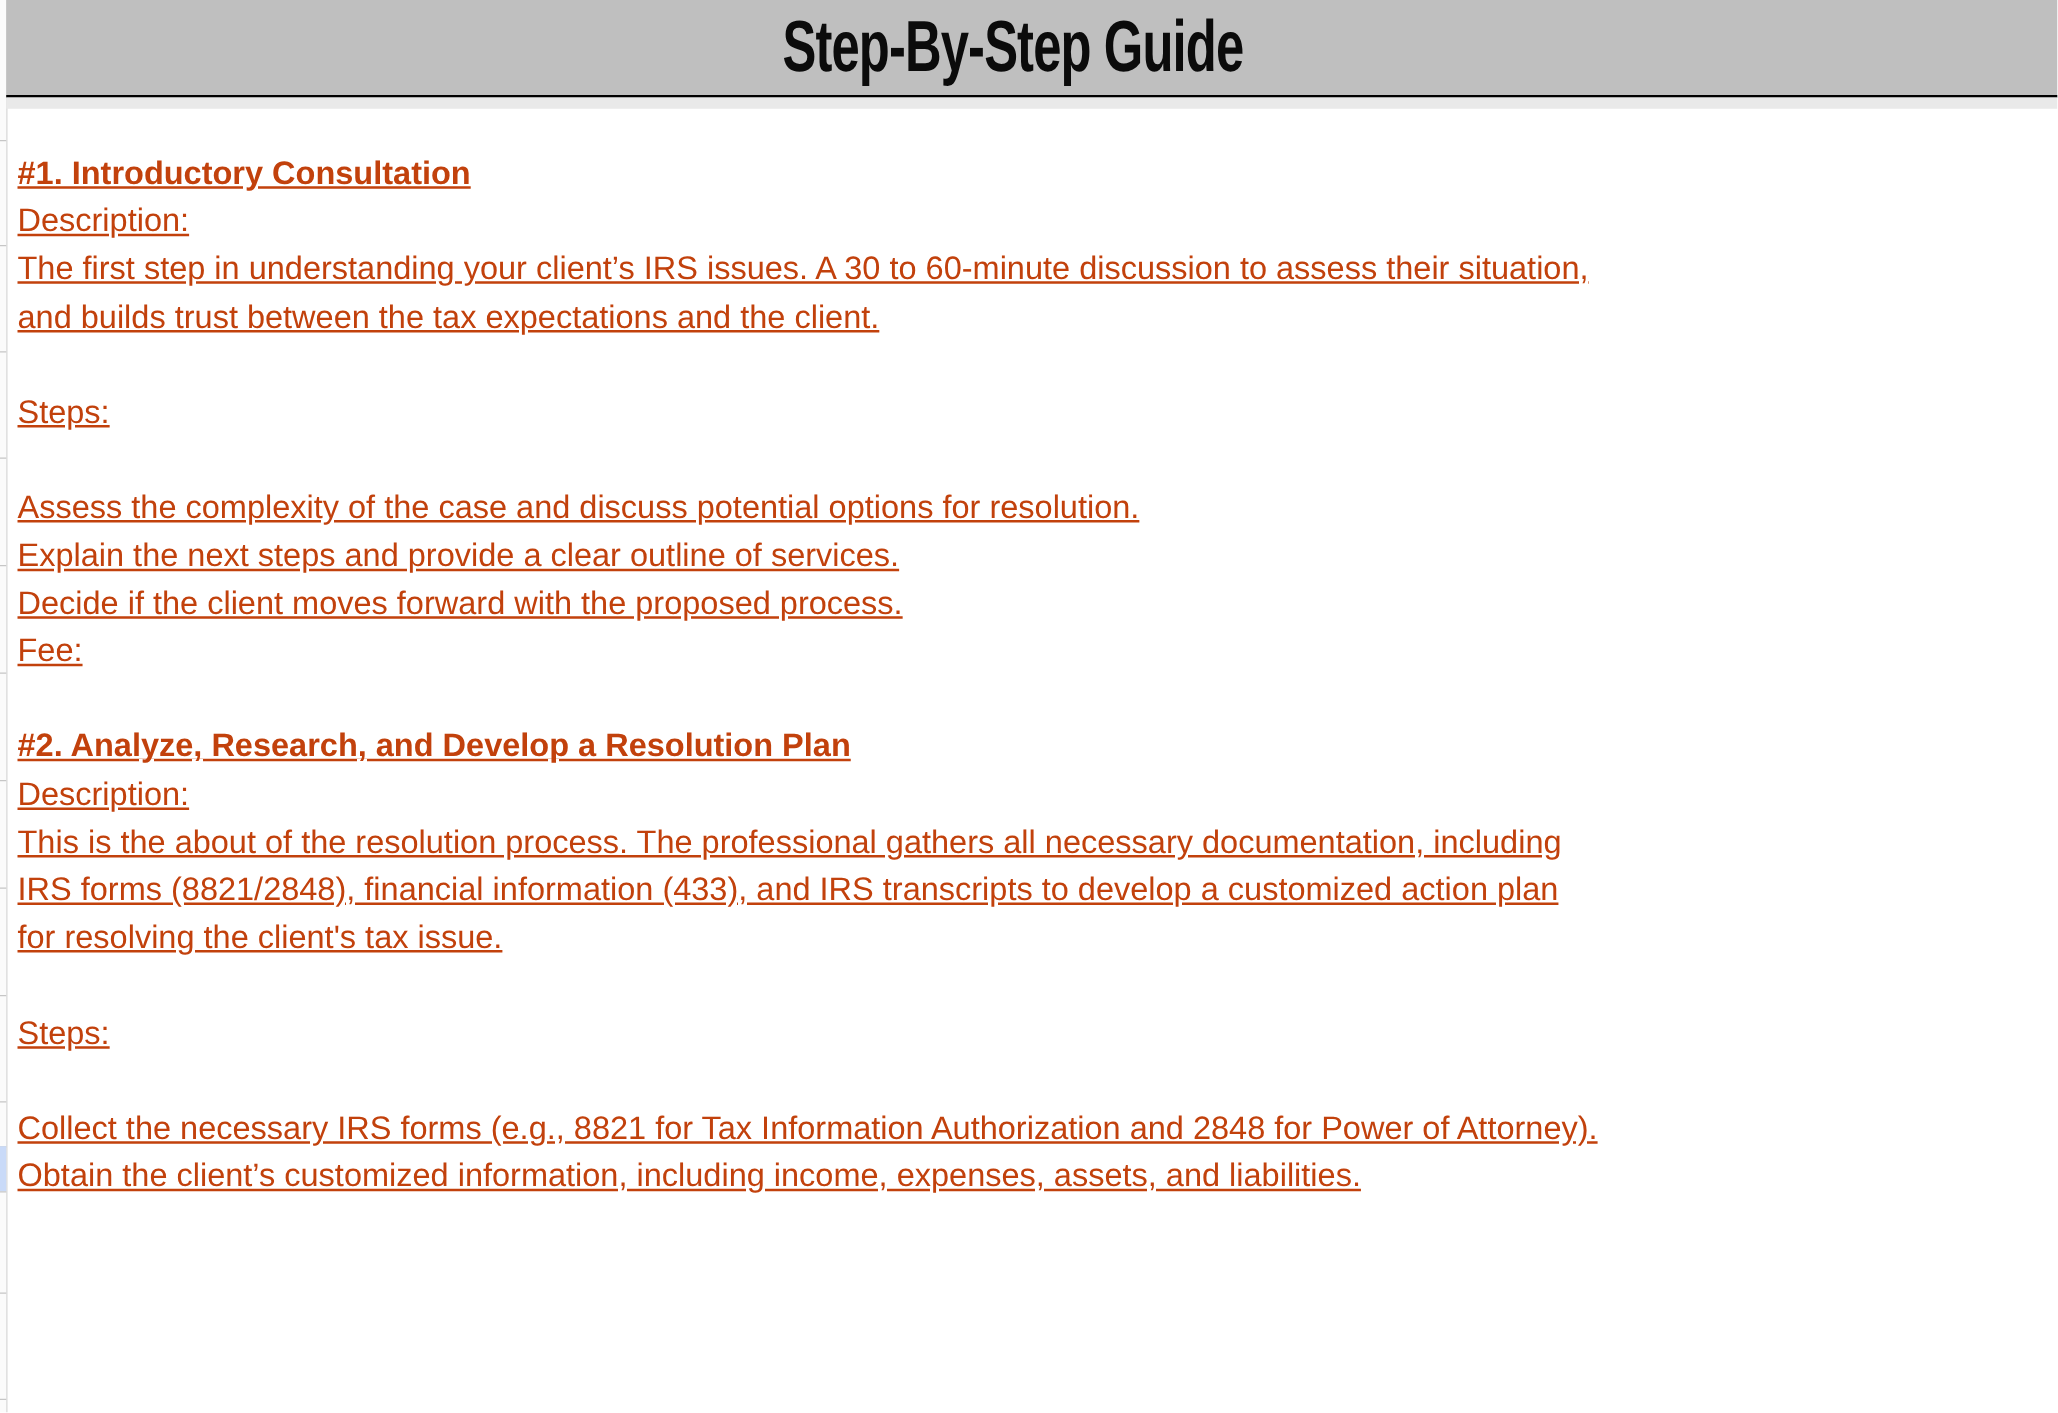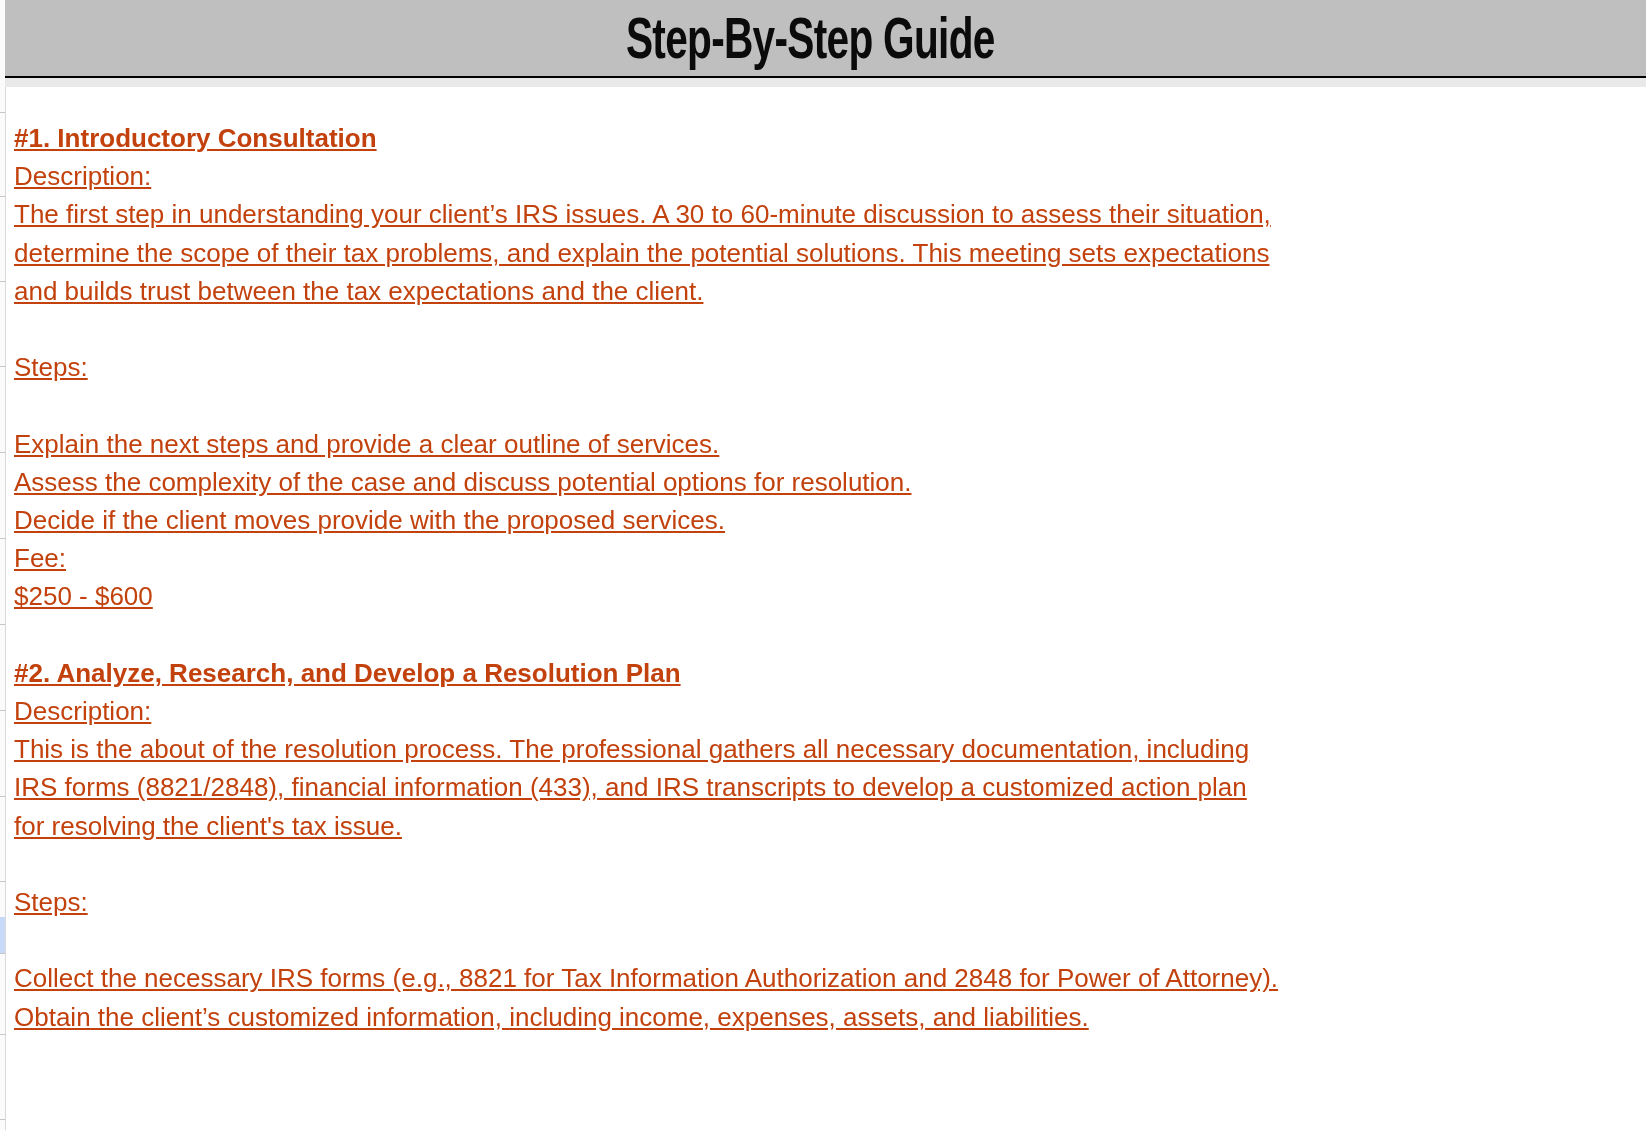--- a/index.html
+++ b/index.html
@@ -68,30 +68,28 @@
 
 <div class="header">
   <div class="title">Step-By-Step Guide</div>
 </div>
 <div class="stripe"></div>
 
 <div class="content">
   <div class="line bold">#1. Introductory Consultation</div>
   <div class="line">Description:</div>
   <div class="line">The first step in understanding your client’s IRS issues. A 30 to 60-minute discussion to assess their situation,</div>
-  <div class="line">determine the scope of their tax problems, and explain the potential solutions. This meeting sets expectations</div>
   <div class="line">and builds trust between the tax expectations and the client.</div>
   <div class="line"></div>
   <div class="line">Steps:</div>
   <div class="line"></div>
+  <div class="line">Assess the complexity of the case and discuss potential options for resolution.</div>
   <div class="line">Explain the next steps and provide a clear outline of services.</div>
-  <div class="line">Assess the complexity of the case and discuss potential options for resolution.</div>
-  <div class="line">Decide if the client moves provide with the proposed services.</div>
+  <div class="line">Decide if the client moves forward with the proposed process.</div>
   <div class="line">Fee:</div>
-  <div class="line">$250 - $600</div>
   <div class="line"></div>
   <div class="line bold">#2. Analyze, Research, and Develop a Resolution Plan</div>
   <div class="line">Description:</div>
   <div class="line">This is the about of the resolution process. The professional gathers all necessary documentation, including</div>
   <div class="line">IRS forms (8821/2848), financial information (433), and IRS transcripts to develop a customized action plan</div>
   <div class="line">for resolving the client's tax issue.</div>
   <div class="line"></div>
   <div class="line">Steps:</div>
   <div class="line"></div>
   <div class="line">Collect the necessary IRS forms (e.g., 8821 for Tax Information Authorization and 2848 for Power of Attorney).</div>

